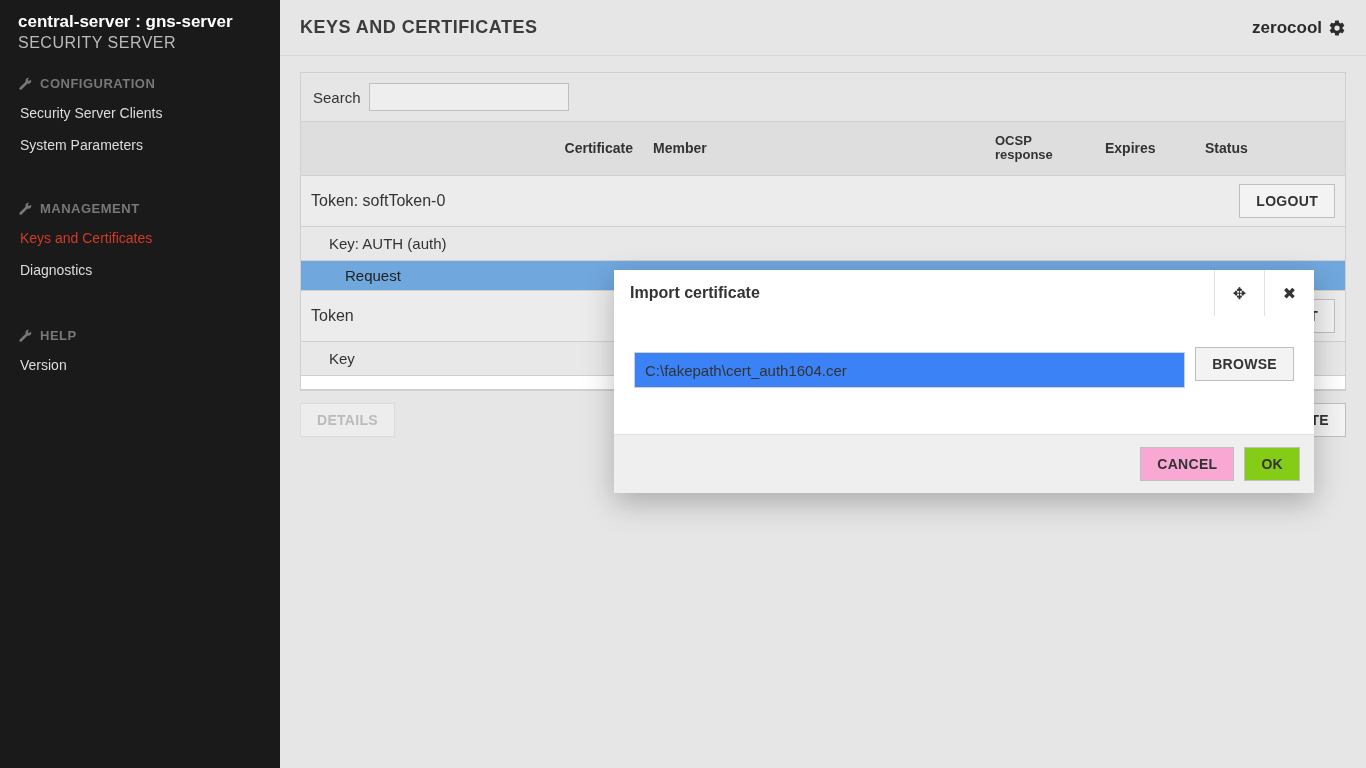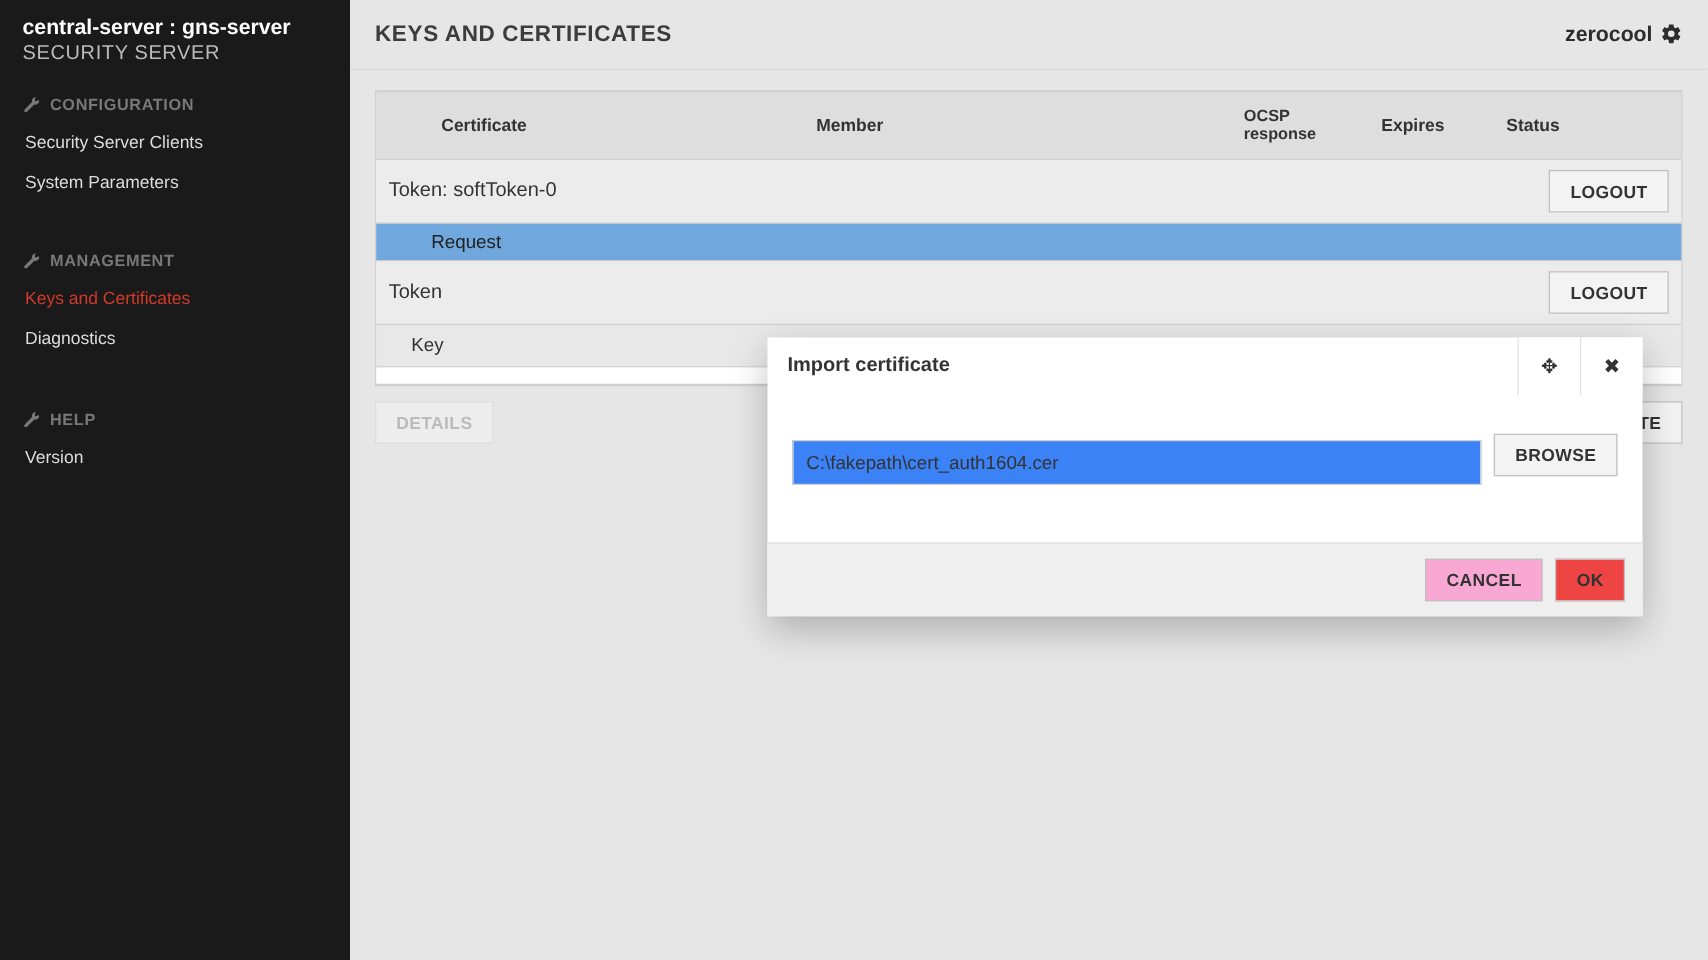--- a/index.html
+++ b/index.html
@@ -17,35 +17,35 @@
 .sidebar-item.active { color: #d23a2a; }
 .sidebar-section.help { margin-top: 28px; }
 
 
 svg.wrench path { fill: #787878; }
 
 
 .main { flex: 1; display: flex; flex-direction: column; position: relative; }
 .topbar { height: 56px; background: #e6e6e6; display:flex; align-items:center; justify-content:space-between; padding: 0 20px; border-bottom:1px solid #d7d7d7;}
 .page-title { font-size: 18px; font-weight: bold; color: #3c3c3c; letter-spacing:.5px;}
-.user-box { font-size: 17px; font-weight: bold; color:#2c2c2c; display:flex; align-items:flex-start; gap:6px;}
+.user-box { font-size: 17px; font-weight: bold; color:#2c2c2c; display:flex; align-items:center; gap:6px;}
 svg.gear { width:18px; height:18px; }
 svg.gear path { fill:#2c2c2c; }
 
 .content { padding: 16px 20px; }
 
 .panel { border:1px solid #cfcfcf; background:#e6e6e6; }
 .search-row { padding:10px 12px; display:flex; align-items:center; gap:8px; }
 .search-label { font-size:15px; color:#333; }
 .search-input { width: 200px; height:28px; border:1px solid #bfbfbf; background:#eee; padding:2px 6px; font-size:14px;}
 
 .thead { display:flex; align-items:center; border-top:1px solid #cfcfcf; border-bottom:1px solid #cfcfcf; background:#dedede; font-size:14px; font-weight:bold; color:#333; }
 .thead .th { padding:12px 10px; }
 .th-ind { width:42px; }
-.th-cert { flex:0 0 300px; }
+.th-cert { flex:0 0 300px;text-align:right; }
 .th-member { flex:1; }
 .th-ocsp { width:110px; font-size:13px; line-height:1.1;}
 .th-exp { width:100px; }
 .th-status { width:150px; }
 
 .tokenrow { display:flex; align-items:center; justify-content:space-between; padding:8px 10px; border-bottom:1px solid #cfcfcf; background:#ececec; }
 .token-label { font-size:16px; color:#333; }
 .btn { border:1px solid #bfbfbf; background:#f3f3f3; color:#333; font-weight:bold; font-size:14px; padding:8px 16px; cursor:pointer; letter-spacing:.3px;}
 
 .keyrow { padding:8px 10px 8px 28px; border-bottom:1px solid #cfcfcf; background:#e8e8e8; font-size:15px; }
@@ -107,34 +107,39 @@
       <span>zerocool</span>
       <svg class="gear" viewBox="0 0 24 24">
           <path d="M19.4 13c.04-.33.06-.66.06-1s-.02-.67-.06-1l2.11-1.65c.19-.15.24-.42.12-.64l-2-3.46c-.12-.22-.39-.3-.61-.22l-2.49 1c-.52-.4-1.08-.73-1.69-.98l-.38-2.65C14.42 2.18 14.23 2 14 2h-4c-.23 0-.42.18-.46.4l-.38 2.65c-.61.25-1.17.58-1.69.98l-2.49-1c-.22-.08-.49 0-.61.22l-2 3.46c-.12.22-.07.49.12.64L4.6 11c-.04.33-.06.66-.06 1s.02.67.06 1l-2.11 1.65c-.19.15-.24.42-.12.64l2 3.46c.12.22.39.3.61.22l2.49-1c.52.4 1.08.73 1.69.98l.38 2.65c.04.22.23.4.46.4h4c.23 0 .42-.18.46-.4l.38-2.65c.61-.25 1.17-.58 1.69-.98l2.49 1c.22.08.49 0 .61-.22l2-3.46c.12-.22.07-.49-.12-.64L19.4 13zM12 15.5A3.5 3.5 0 1 1 12 8.5a3.5 3.5 0 0 1 0 7z"></path>
         </svg>
     </div>
   </div>
 
   <div class="content">
     <div class="panel">
 
+      <div class="search-row">
+        <span class="search-label">Search</span>
+        <input class="search-input" type="text" value="" style="">
+      </div>
 
       <div class="thead">
         <div class="th th-ind"></div>
         <div class="th th-cert">Certificate</div>
         <div class="th th-member">Member</div>
         <div class="th th-ocsp">OCSP response</div>
         <div class="th th-exp">Expires</div>
         <div class="th th-status">Status</div>
       </div>
 
       <div class="tokenrow">
         <span class="token-label">Token: softToken-0</span>
         <button class="btn">LOGOUT</button>
       </div>
+      <div class="keyrow">Key: AUTH (auth)</div>
       <div class="reqrow">Request</div>
 
       <div class="tokenrow">
         <span class="token-label">Token</span>
         <button class="btn">LOGOUT</button>
       </div>
       <div class="keyrow">Key</div>
 
       <div style="height:14px; background:#fff; border-bottom:1px solid #cfcfcf;"></div>
     </div>
@@ -154,17 +159,17 @@
       <div class="dh-btn">
         <span>✖</span>
       </div>
     </div>
     <div class="dialog-body">
       <input class="file-input" type="text" readonly="" value="C:\fakepath\cert_auth1604.cer" style="">
       <button class="btn">BROWSE</button>
     </div>
     <div class="dialog-footer">
       <button class="btn" style="background:#f9a8d4;">CANCEL</button>
-      <button class="btn" style="background:#ef4444;">OK</button>
+      <button class="btn" style="background:#84cc16;">OK</button>
     </div>
   </div>
 
 </main>
 
 </body></html>

